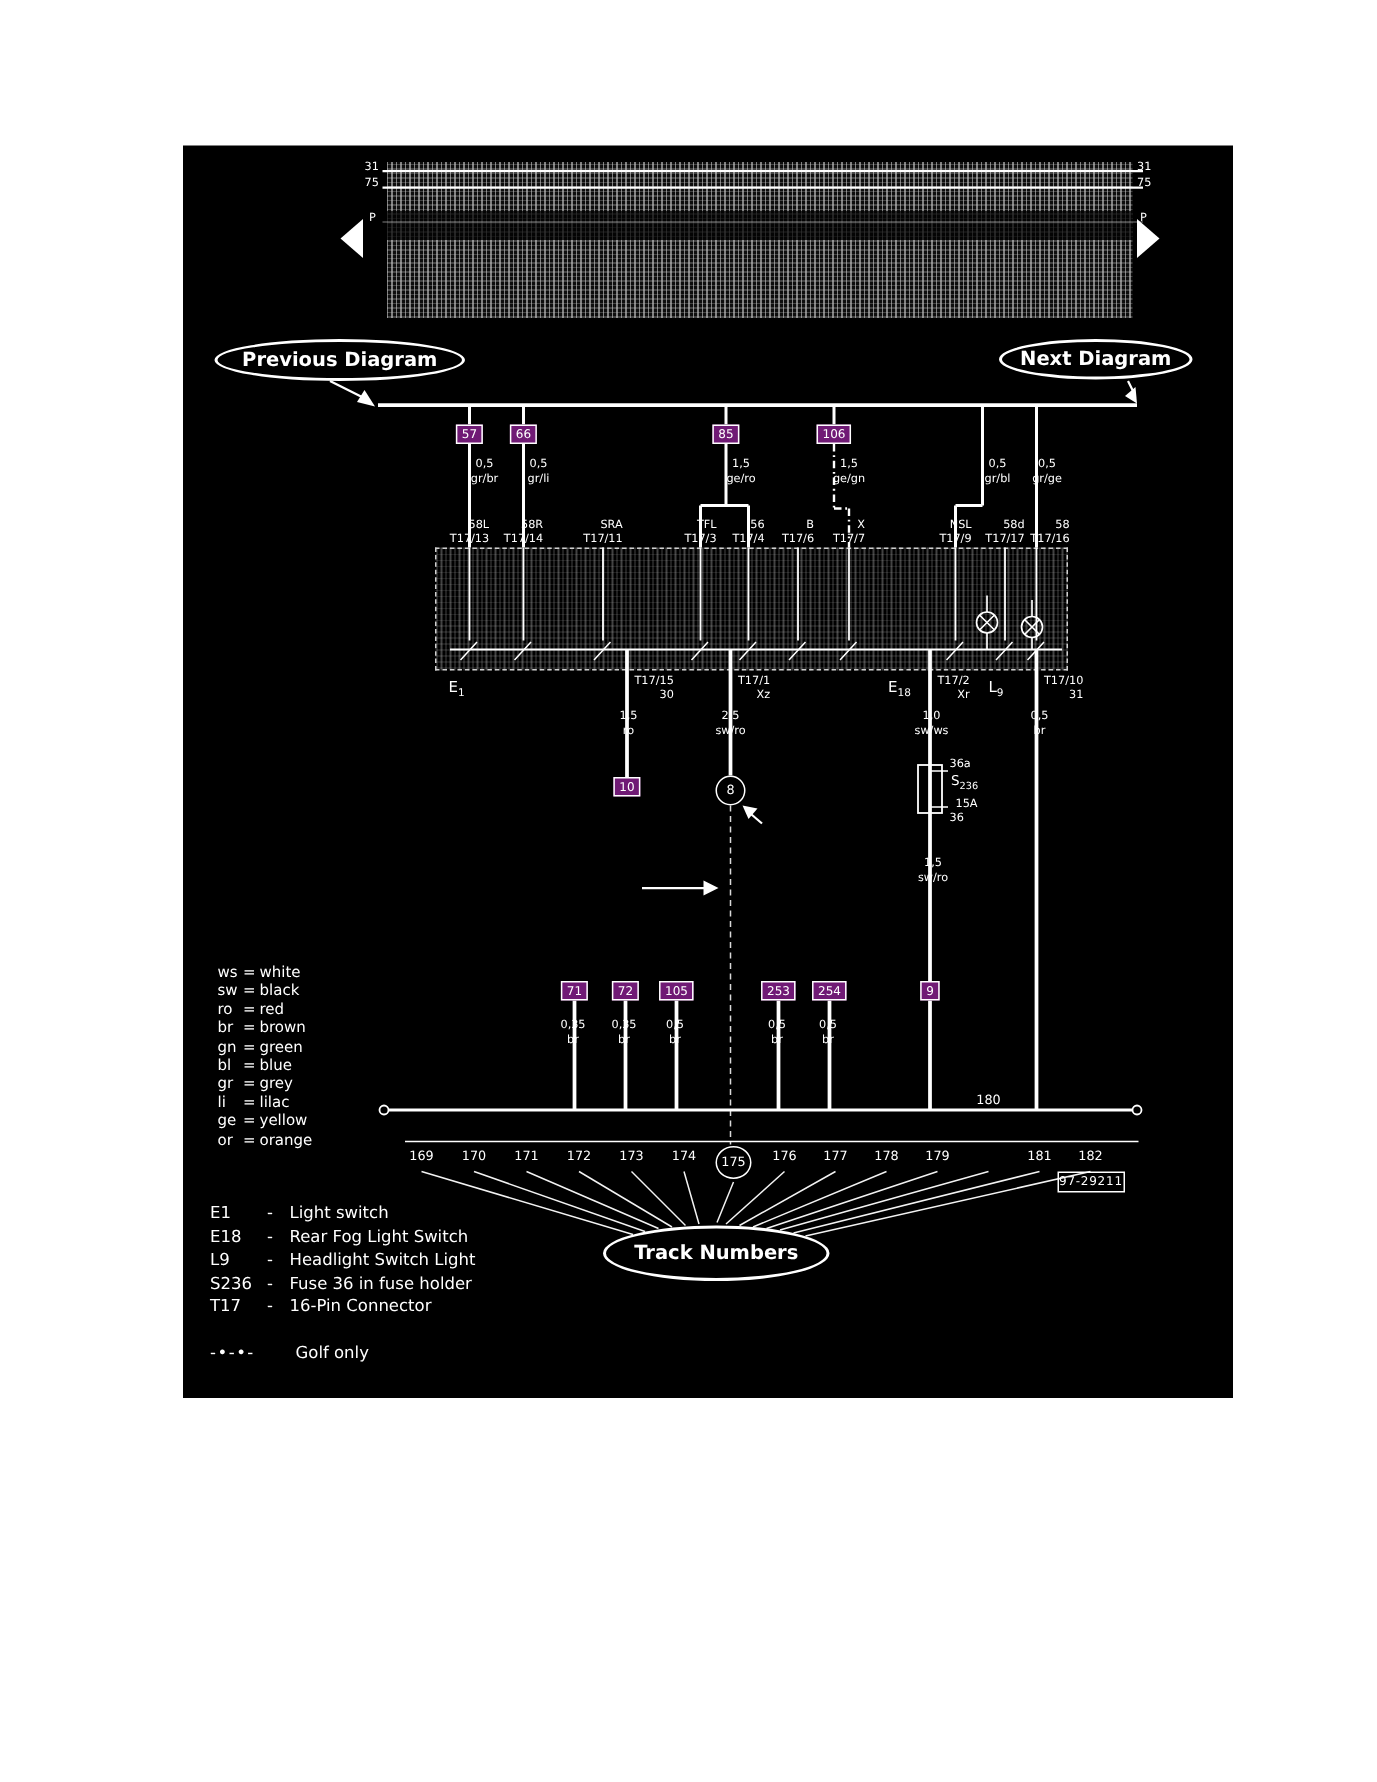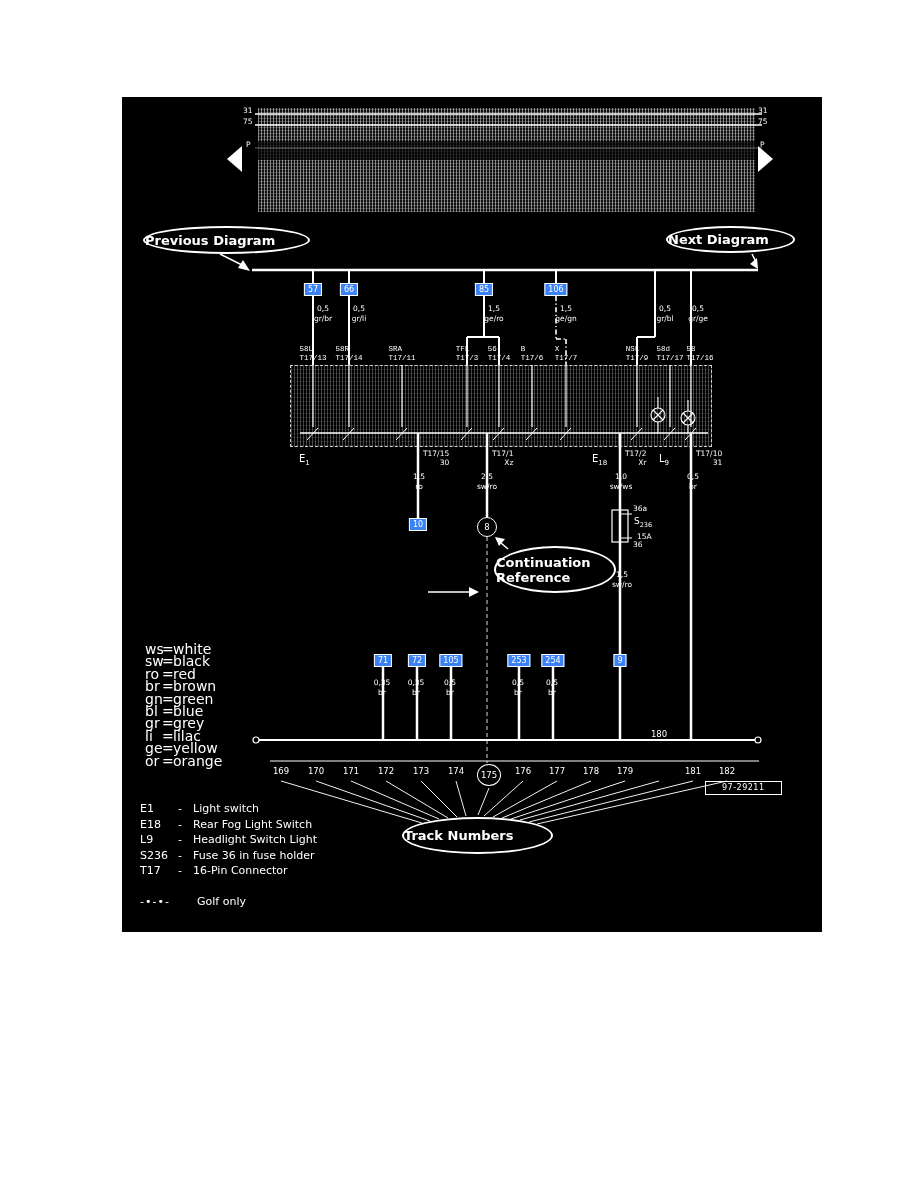--- a/index.html
+++ b/index.html
@@ -24,47 +24,47 @@
   }
 
   svg.wires { position:absolute; left:0; top:0; z-index:2; }
 
   .slbl  { position:absolute; font-size:7.5px; line-height:8px; z-index:3; }
   .tri   { position:absolute; width:0; height:0; border-top:13px solid transparent; border-bottom:13px solid transparent; z-index:3; }
   .tri-left  { left:105px; top:49px; border-right:15px solid #fff; }
   .tri-right { left:636px; top:49px; border-left:15px solid #fff; }
 
   .callout { position:absolute; border:2px solid #fff; border-radius:50%; background:#000;
-             display:flex; flex-direction:column; align-items:flex-start; justify-content:center;
+             display:flex; flex-direction:column; align-items:center; justify-content:center;
              text-align:center; font-weight:bold; font-size:13px; line-height:15px; z-index:5; }
 
-  .nbox  { position:absolute; transform:translateX(-50%); border:1px solid #fff; background:#3b82f6;
+  .nbox  { position:absolute; transform:translateX(-50%); border:1px solid #fff; background:#701a75;
            font-size:8px; line-height:11px; padding:0 3px; text-align:center; z-index:4; white-space:nowrap; }
   .ncirc { position:absolute; transform:translateX(-50%); border:1px solid #fff; border-radius:50%;
            background:#000; font-size:8.5px; display:flex; align-items:center; justify-content:center; z-index:4; }
 
   .wl   { position:absolute; transform:translateX(-50%); font-size:7.5px; line-height:10px;
           text-align:center; white-space:nowrap; z-index:3; }
   .wl span { display:block;margin-left:20px; }
   .conn { position:absolute; transform:translateX(-50%); font-size:7.5px; line-height:9px;
-          text-align:left; white-space:nowrap; z-index:3;font-family:Liberation Mono, monospace; }
+          text-align:right; white-space:nowrap; z-index:3; }
   .conn span { display:block; }
   .pin2 { position:absolute; font-size:7.5px; line-height:9px; white-space:nowrap; z-index:3; }
   .pin2 span { display:block;text-align:right; }
   .comp { position:absolute; font-size:10px; z-index:3; }
   .comp sub { font-size:7px; }
   .s236name { position:absolute; font-size:9px; line-height:11px; z-index:3; }
   .s236name sub { font-size:6.5px; }
   .s236name .amps { display:block; font-size:7.5px; padding-left:3px; }
 
   .track { position:absolute; transform:translateX(-50%); font-size:8.5px; z-index:3; }
   .refbox { position:absolute; border:1px solid #fff; font-size:8px; line-height:12px;
-            padding:0 16px; letter-spacing:0.5px; z-index:3; }
-
-  .legend-colors { position:absolute; left:23px; top:546px; font-size:14px; line-height:12.4px; z-index:3; }
+            padding:0 0; letter-spacing:0.5px; z-index:3; }
+
+  .legend-colors { position:absolute; left:23px; top:546px; font-size:10px; line-height:12.4px; z-index:3; }
   .legend-colors .row { display:flex; }
   .legend-colors .code { width:17px; }
   .legend-colors .eq   { width:11px; }
 
   .legend-comps { position:absolute; left:18px; top:704px; font-size:11px; line-height:15.6px; z-index:3; }
   .legend-comps .row { display:flex; }
   .legend-comps .code { width:38px; }
   .legend-comps .dash { width:15px; }
 
   .golf { position:absolute; left:18px; top:798px; font-size:11px; display:flex; z-index:3; }
@@ -169,24 +169,20 @@
   <div class="slbl" style="left:638px;top:44px">P</div>
   <div class="tri tri-left"></div>
   <div class="tri tri-right"></div>
 
   <div class="callout" style="left:21px;top:129px;width:167px;height:28px">
     <span>Previous Diagram</span>
   </div>
   <div class="callout" style="left:544px;top:129px;width:129px;height:27px">
     <span>Next Diagram</span>
   </div>
-  <div class="callout" style="left:372px;top:449px;width:122px;height:47px">
-    <span>Continuation</span>
-    <span>Reference</span>
-  </div>
   <div class="callout" style="left:280px;top:720px;width:151px;height:37px">
     <span>Track Numbers</span>
   </div>
 
   <div class="nbox" style="left:191px;top:186px">57</div>
   <div class="nbox" style="left:227px;top:186px">66</div>
   <div class="nbox" style="left:362px;top:186px">85</div>
   <div class="nbox" style="left:434px;top:186px">106</div>
 
   <div class="wl" style="left:191px;top:207px">

